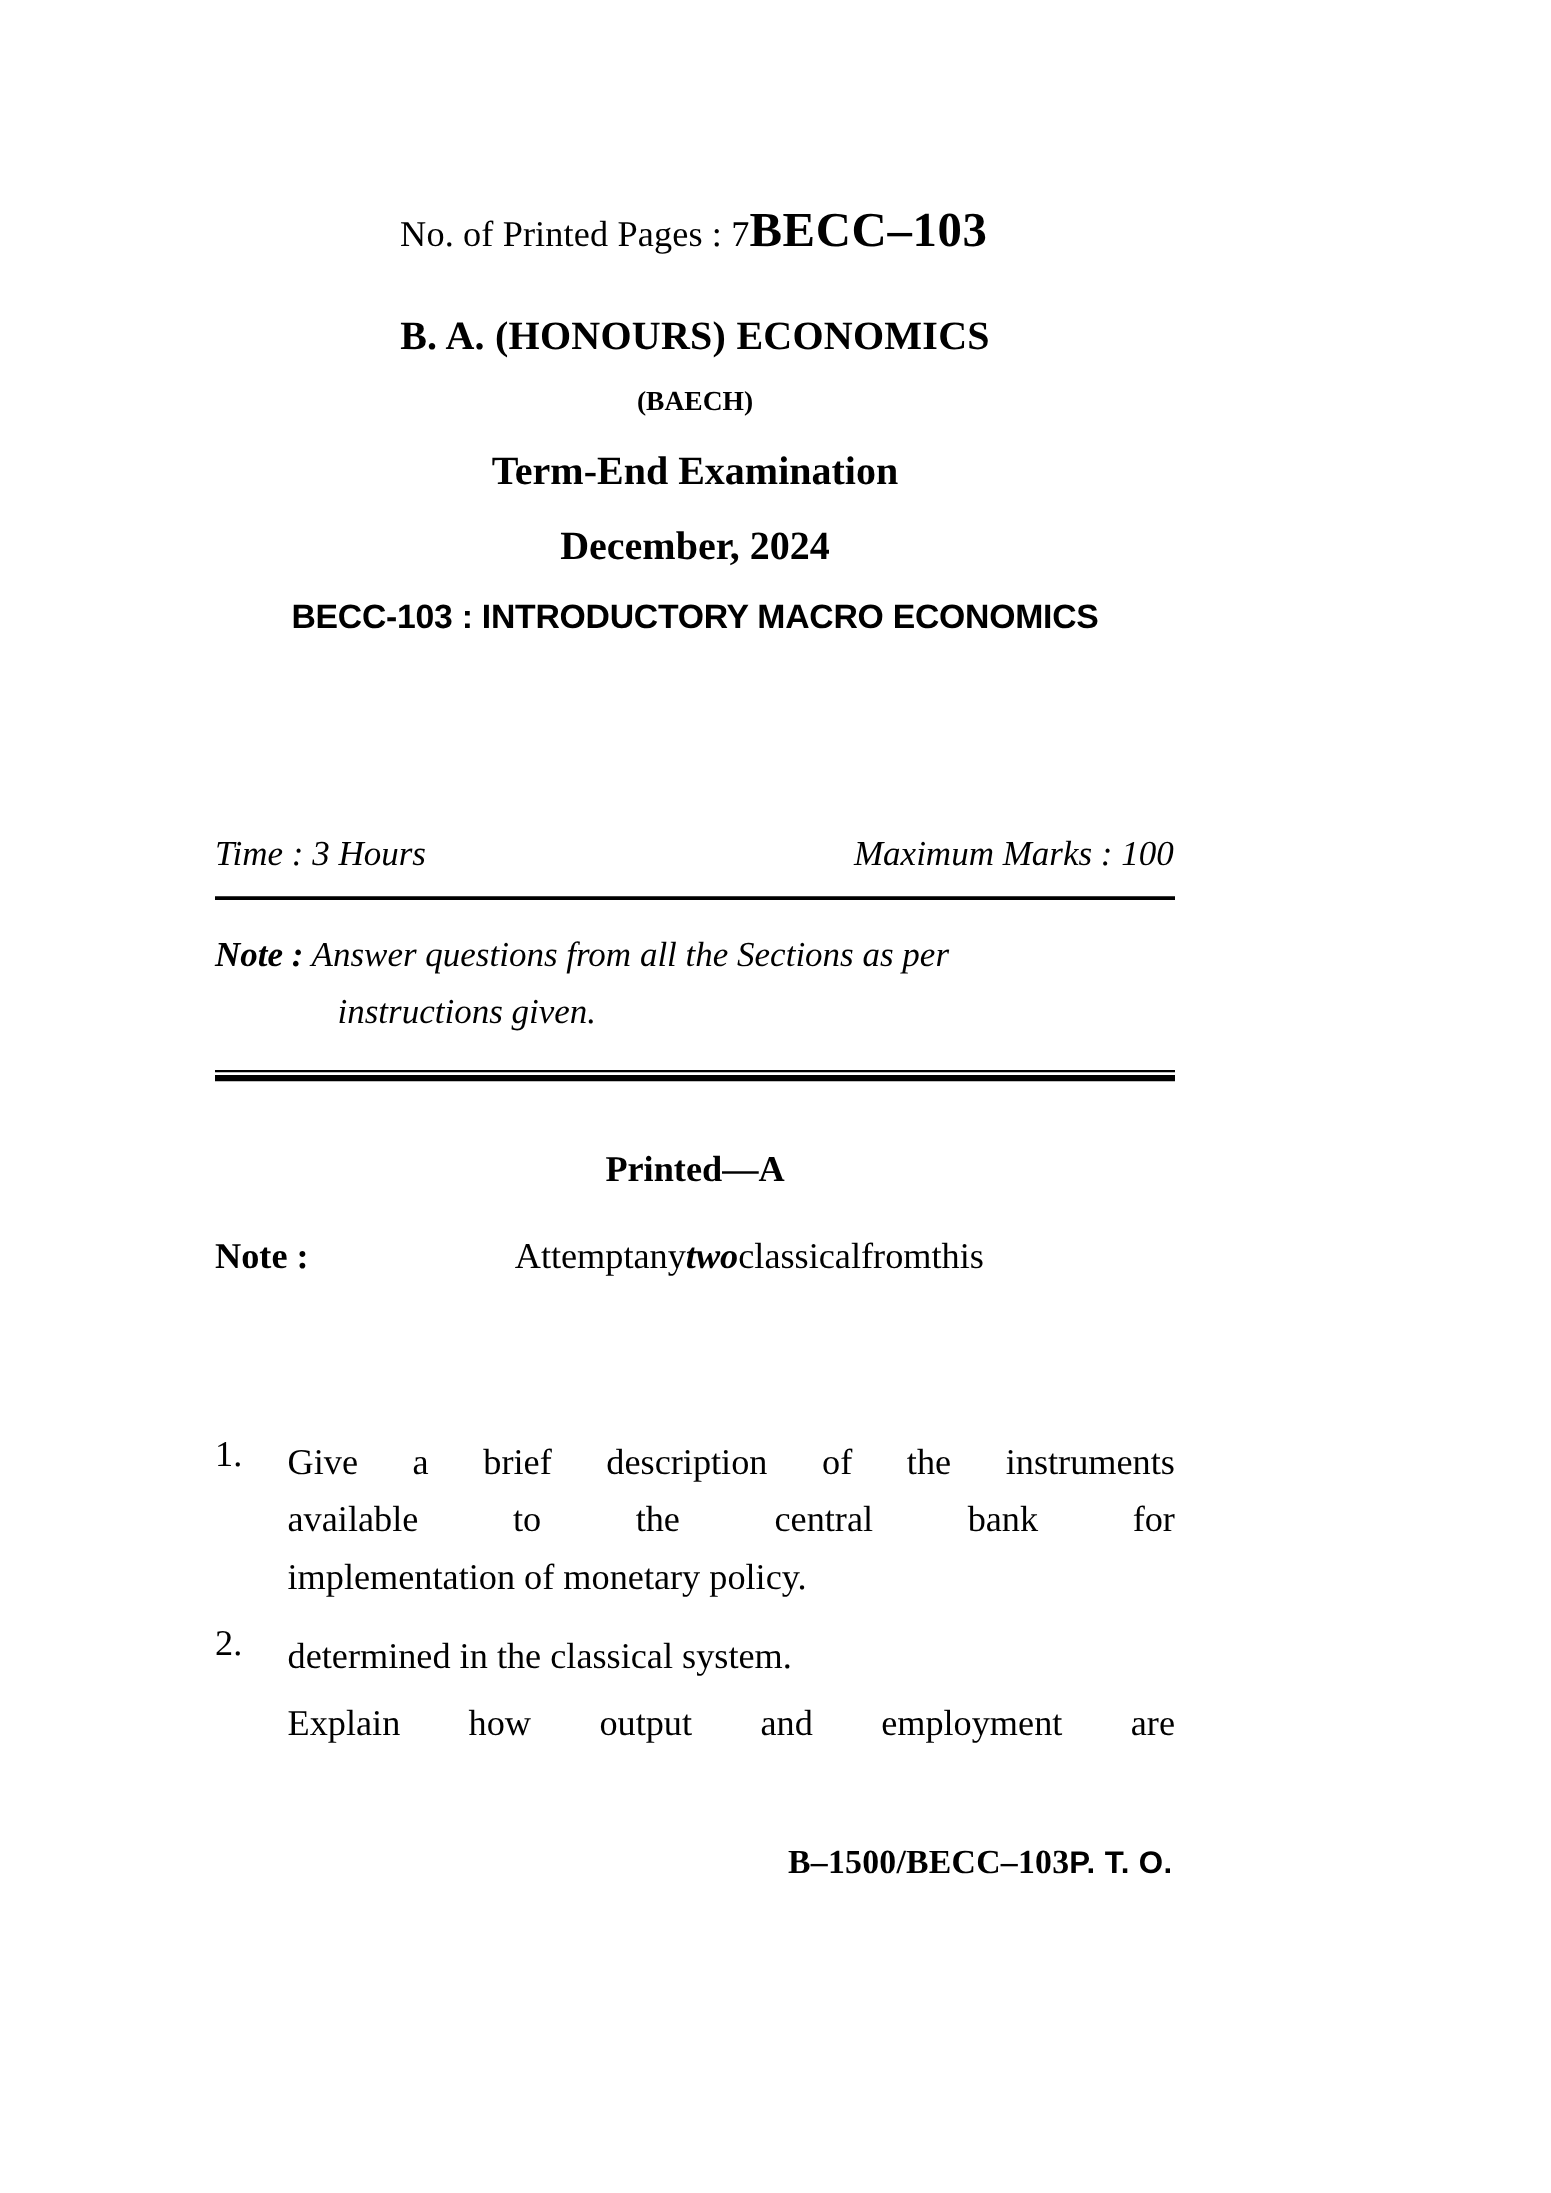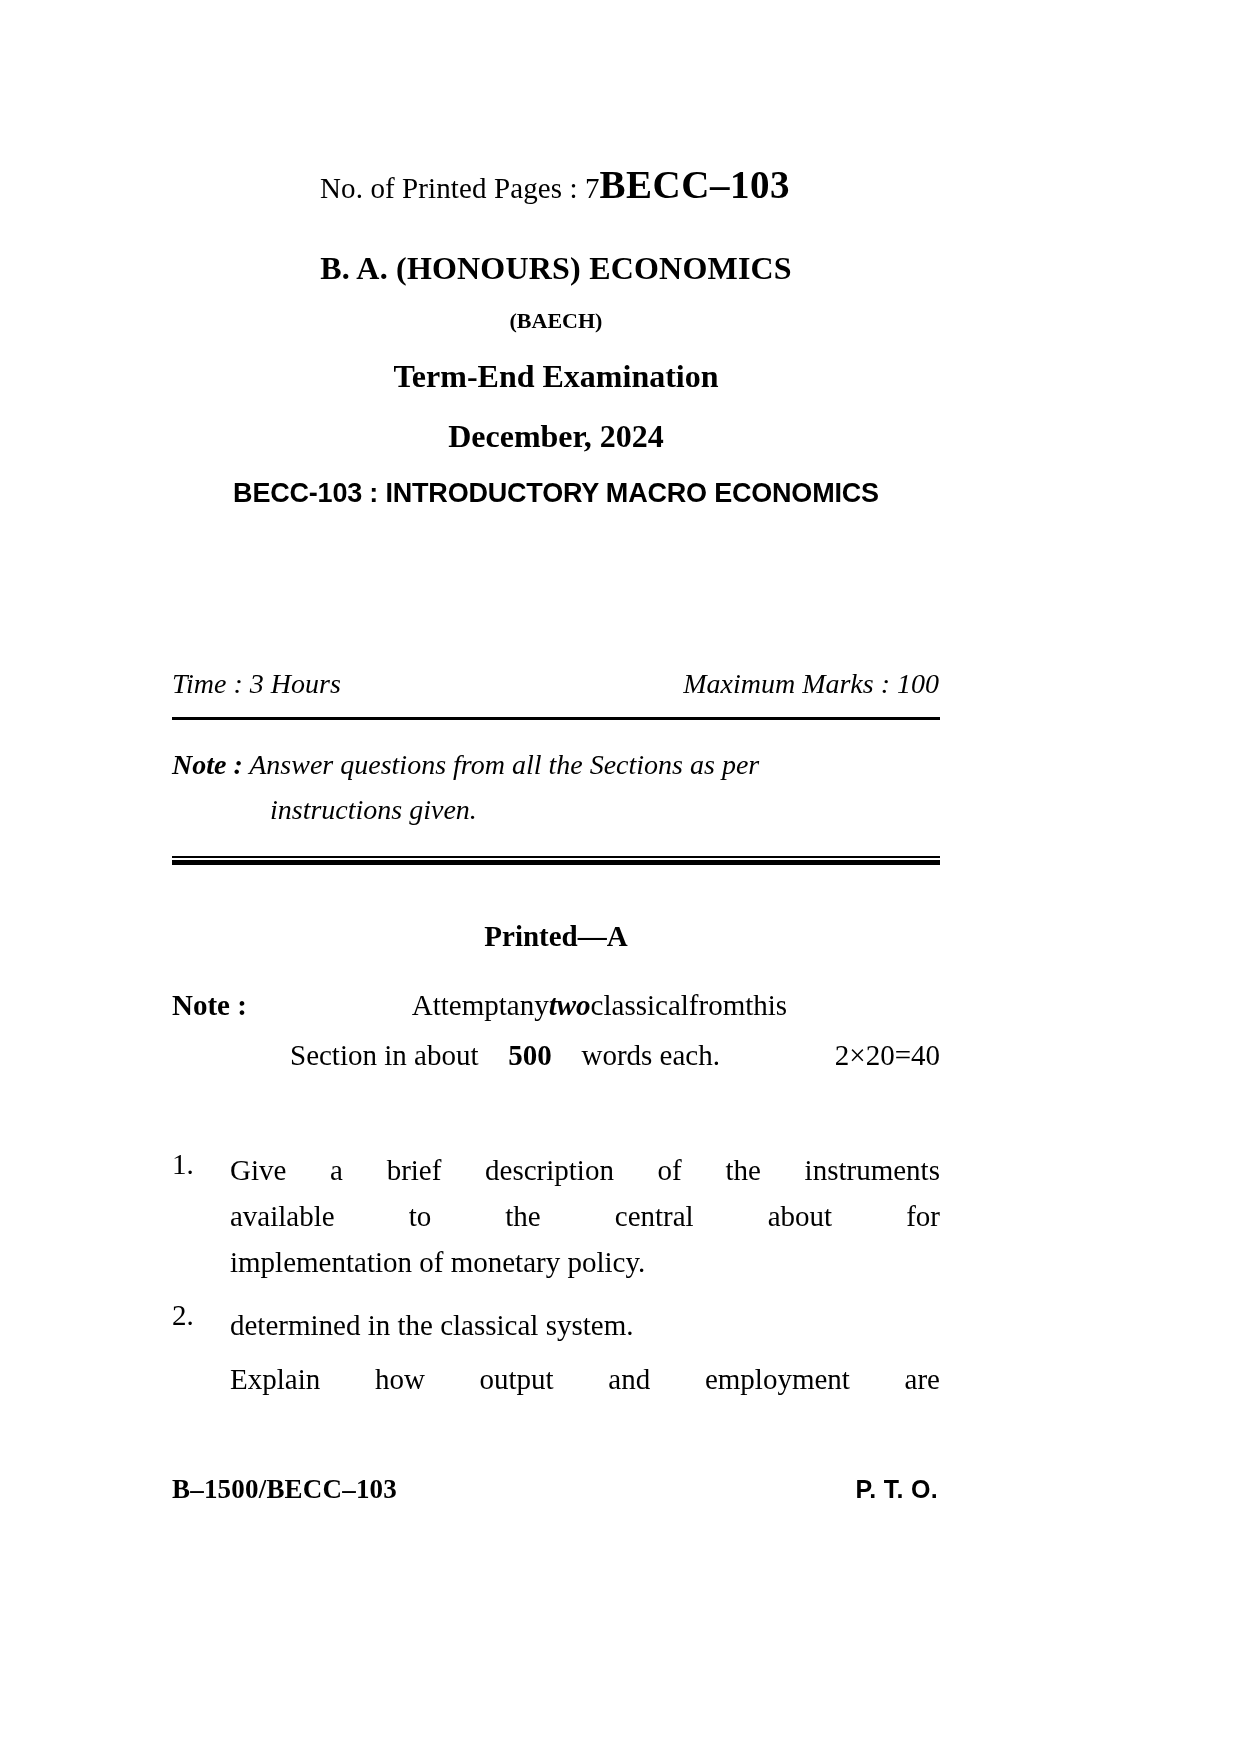--- a/index.html
+++ b/index.html
@@ -238,21 +238,21 @@
   .q1 .q-line { line-height: 1.58; }
   .q2 .q-line { line-height: 1.86; }
 
   
   .footer {
     position: absolute;
     top: 1474px;
     left: 0;
     width: 768px;
     display: flex;
-    justify-content: space-between;
+    justify-content: flex-end;
     align-items: baseline;
   }
   .footer-left {
     font-size: 27px;
     font-weight: bold;
     font-family: "Liberation Serif", serif;
     letter-spacing: 0.2px;
   }
   .footer-right {
     font-size: 25px;
@@ -306,30 +306,20 @@
       <div class="sn-line1">
         <span class="sn-label">Note :</span>
         <span class="sn-body1">
           <span>Attempt</span>
           <span>any</span>
           <span class="bolditalic">two</span>
           <span>classical</span>
           <span>from</span>
           <span>this</span>
         </span>
-      </div>
-      <div class="sn-line2">
-        <div class="sn-line2-inner">
-          <span class="sn-words">
-            <span>Section in about</span>
-            <span class="bold">500</span>
-            <span>words each.</span>
-          </span>
-          <span class="sn-marks">2×20=40</span>
-        </div>
       </div>
     </div>
 
     <div class="questions">
 
       <div class="q q1">
         <div class="q-num">1.</div>
         <div class="q-text">
           <div class="q-line">
             <span>Give</span>
@@ -338,21 +328,21 @@
             <span>description</span>
             <span>of</span>
             <span>the</span>
             <span>instruments</span>
           </div>
           <div class="q-line">
             <span>available</span>
             <span>to</span>
             <span>the</span>
             <span>central</span>
-            <span>about</span>
+            <span>bank</span>
             <span>for</span>
           </div>
           <div class="q-line last">implementation of monetary policy.</div>
         </div>
       </div>
 
       <div class="q q2">
         <div class="q-num">2.</div>
         <div class="q-text">
           <div class="q-line last">determined in the classical system.</div>

